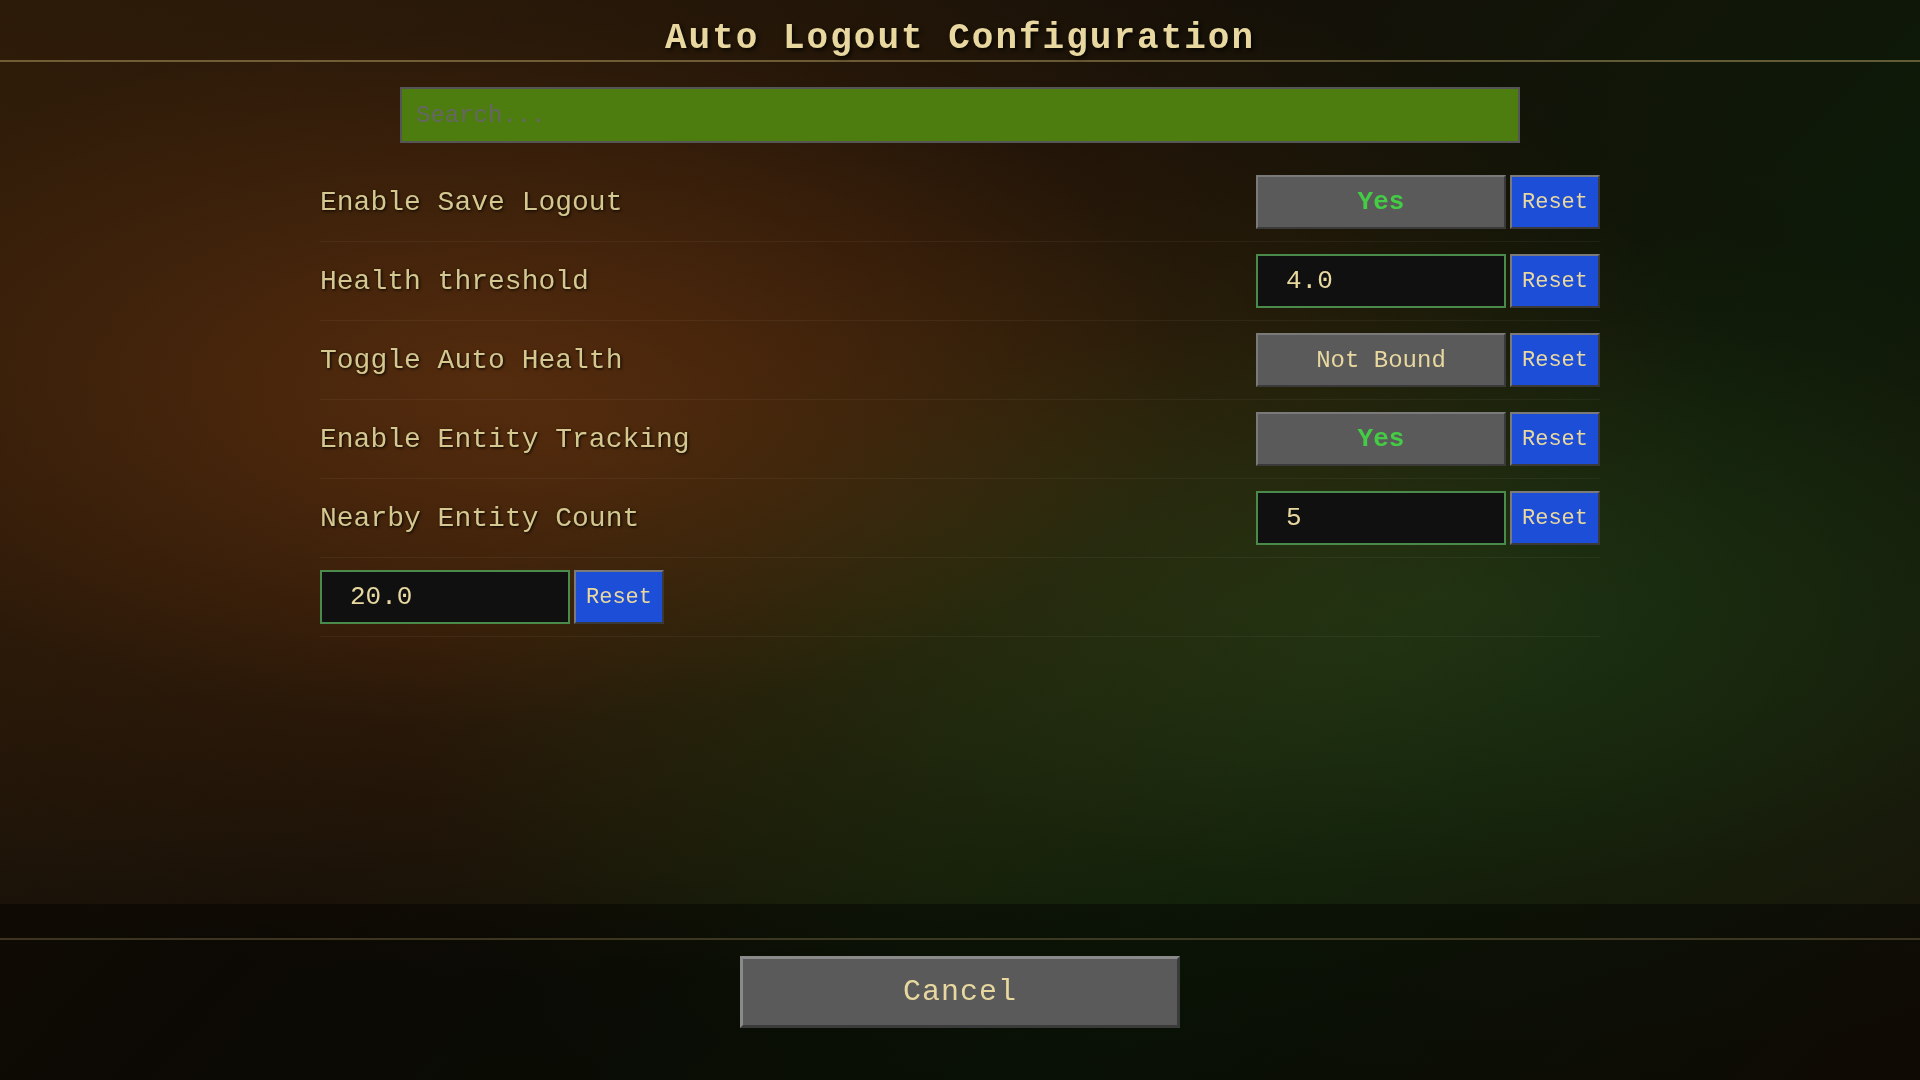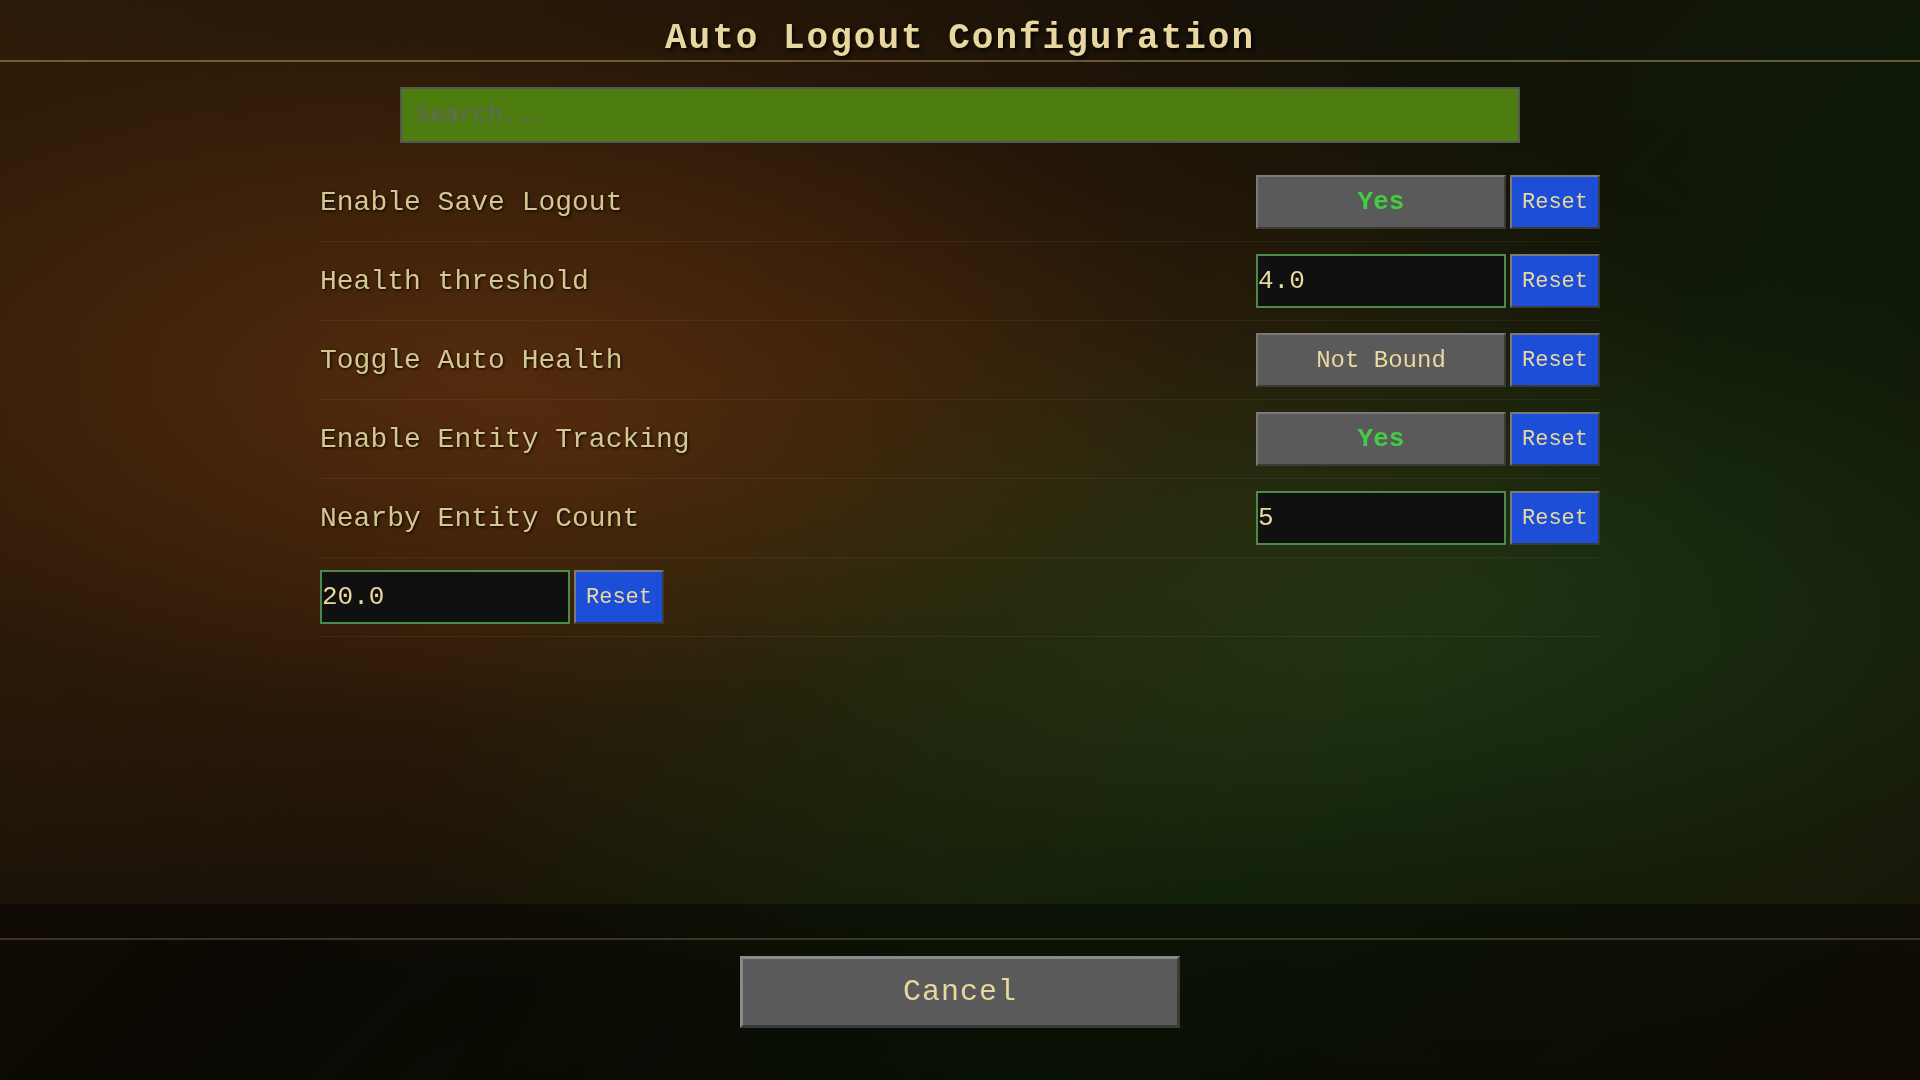--- a/index.html
+++ b/index.html
@@ -142,21 +142,21 @@
     }
 
     .value-input {
       width: 250px;
       height: 54px;
       background: #101010;
       border: 2px solid #4a8a4a;
       color: #e8d8a0;
       font-size: 26px;
       font-family: 'Courier New', monospace;
-      padding: 0 0;
+      padding: 0 28px;
       outline: none;
     }
 
     .value-notbound {
       width: 250px;
       height: 54px;
       background: #5a5a5a;
       border: 2px solid #3a3a3a;
       border-top-color: #7a7a7a;
       border-left-color: #7a7a7a;

